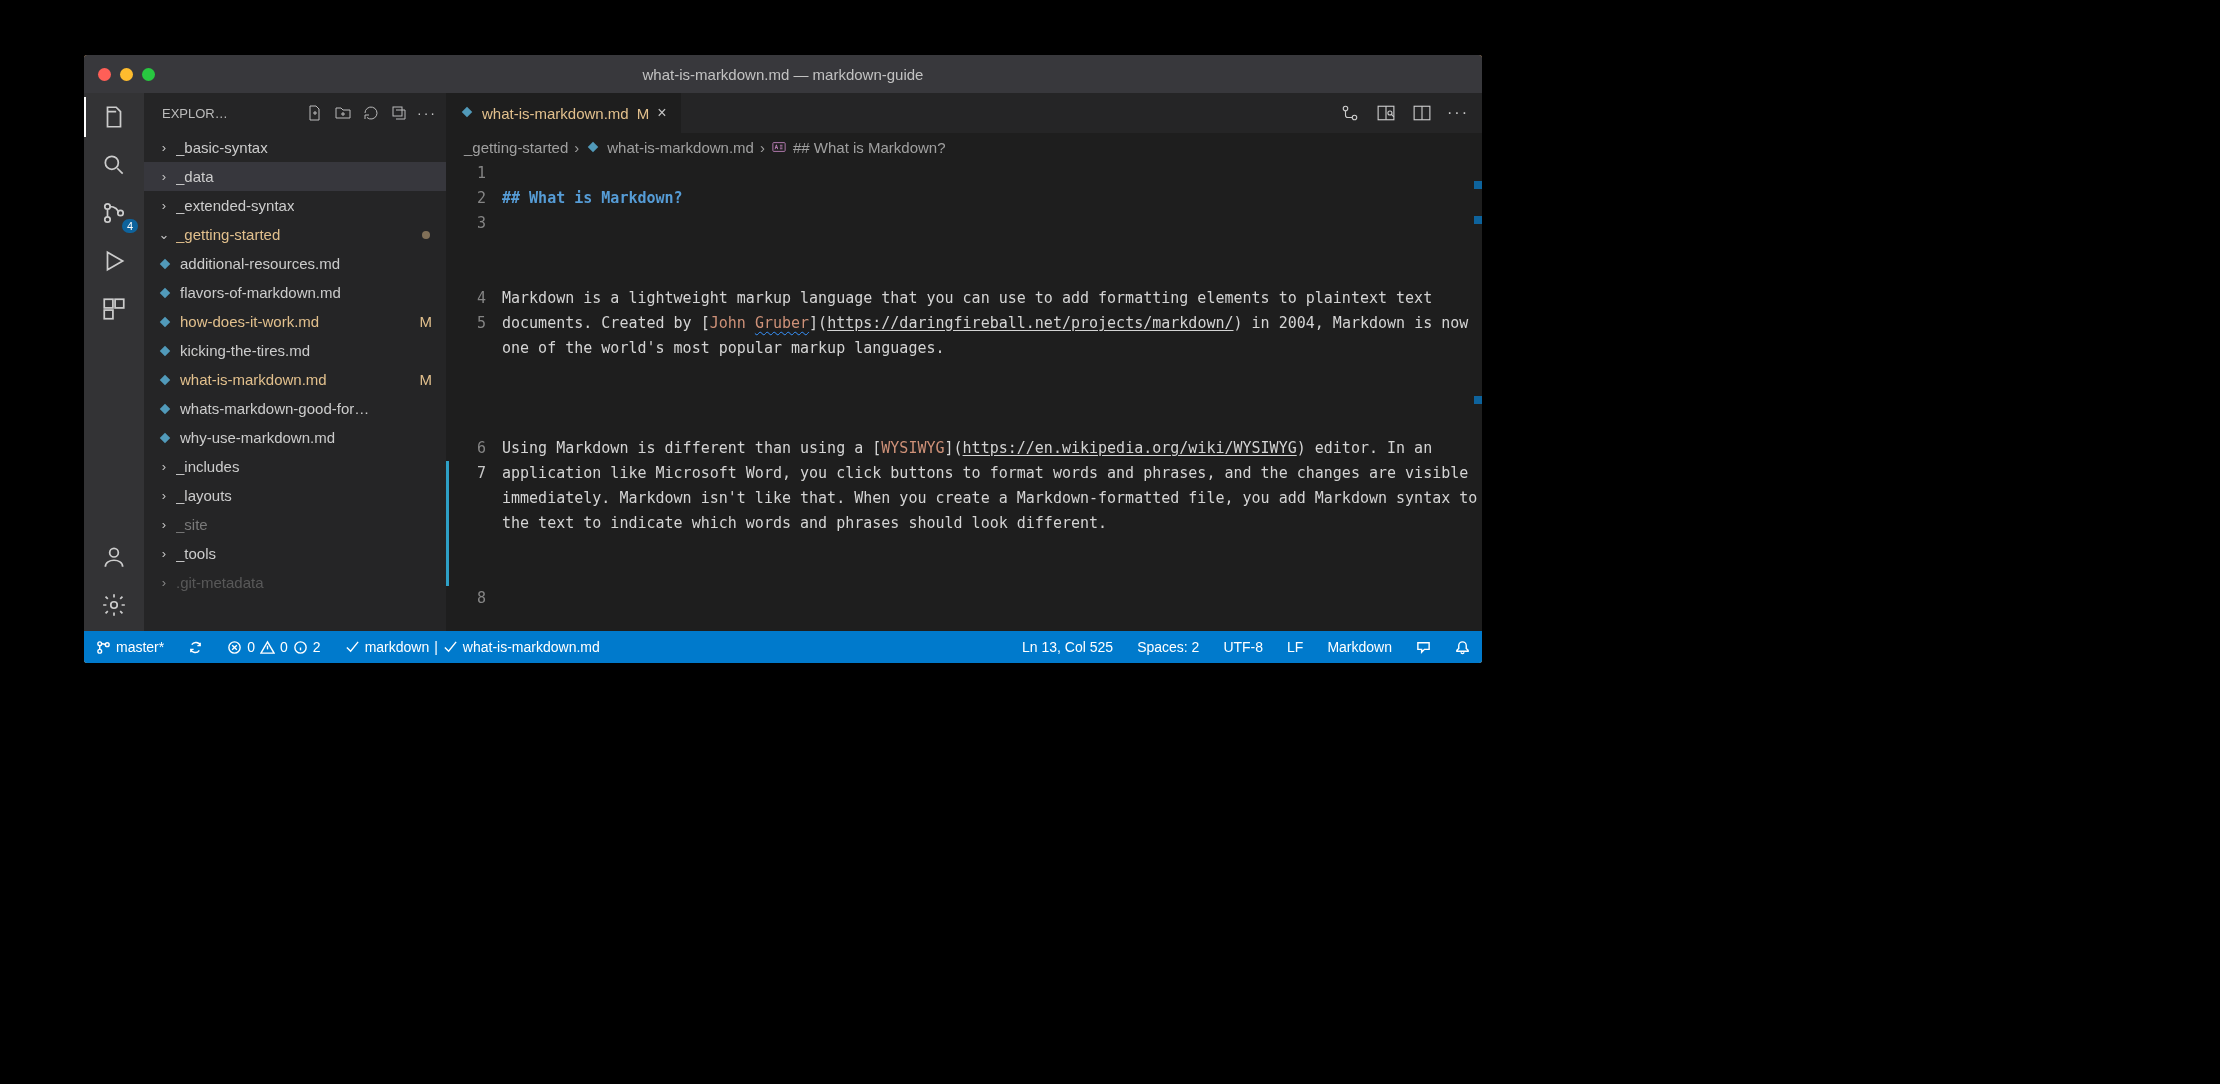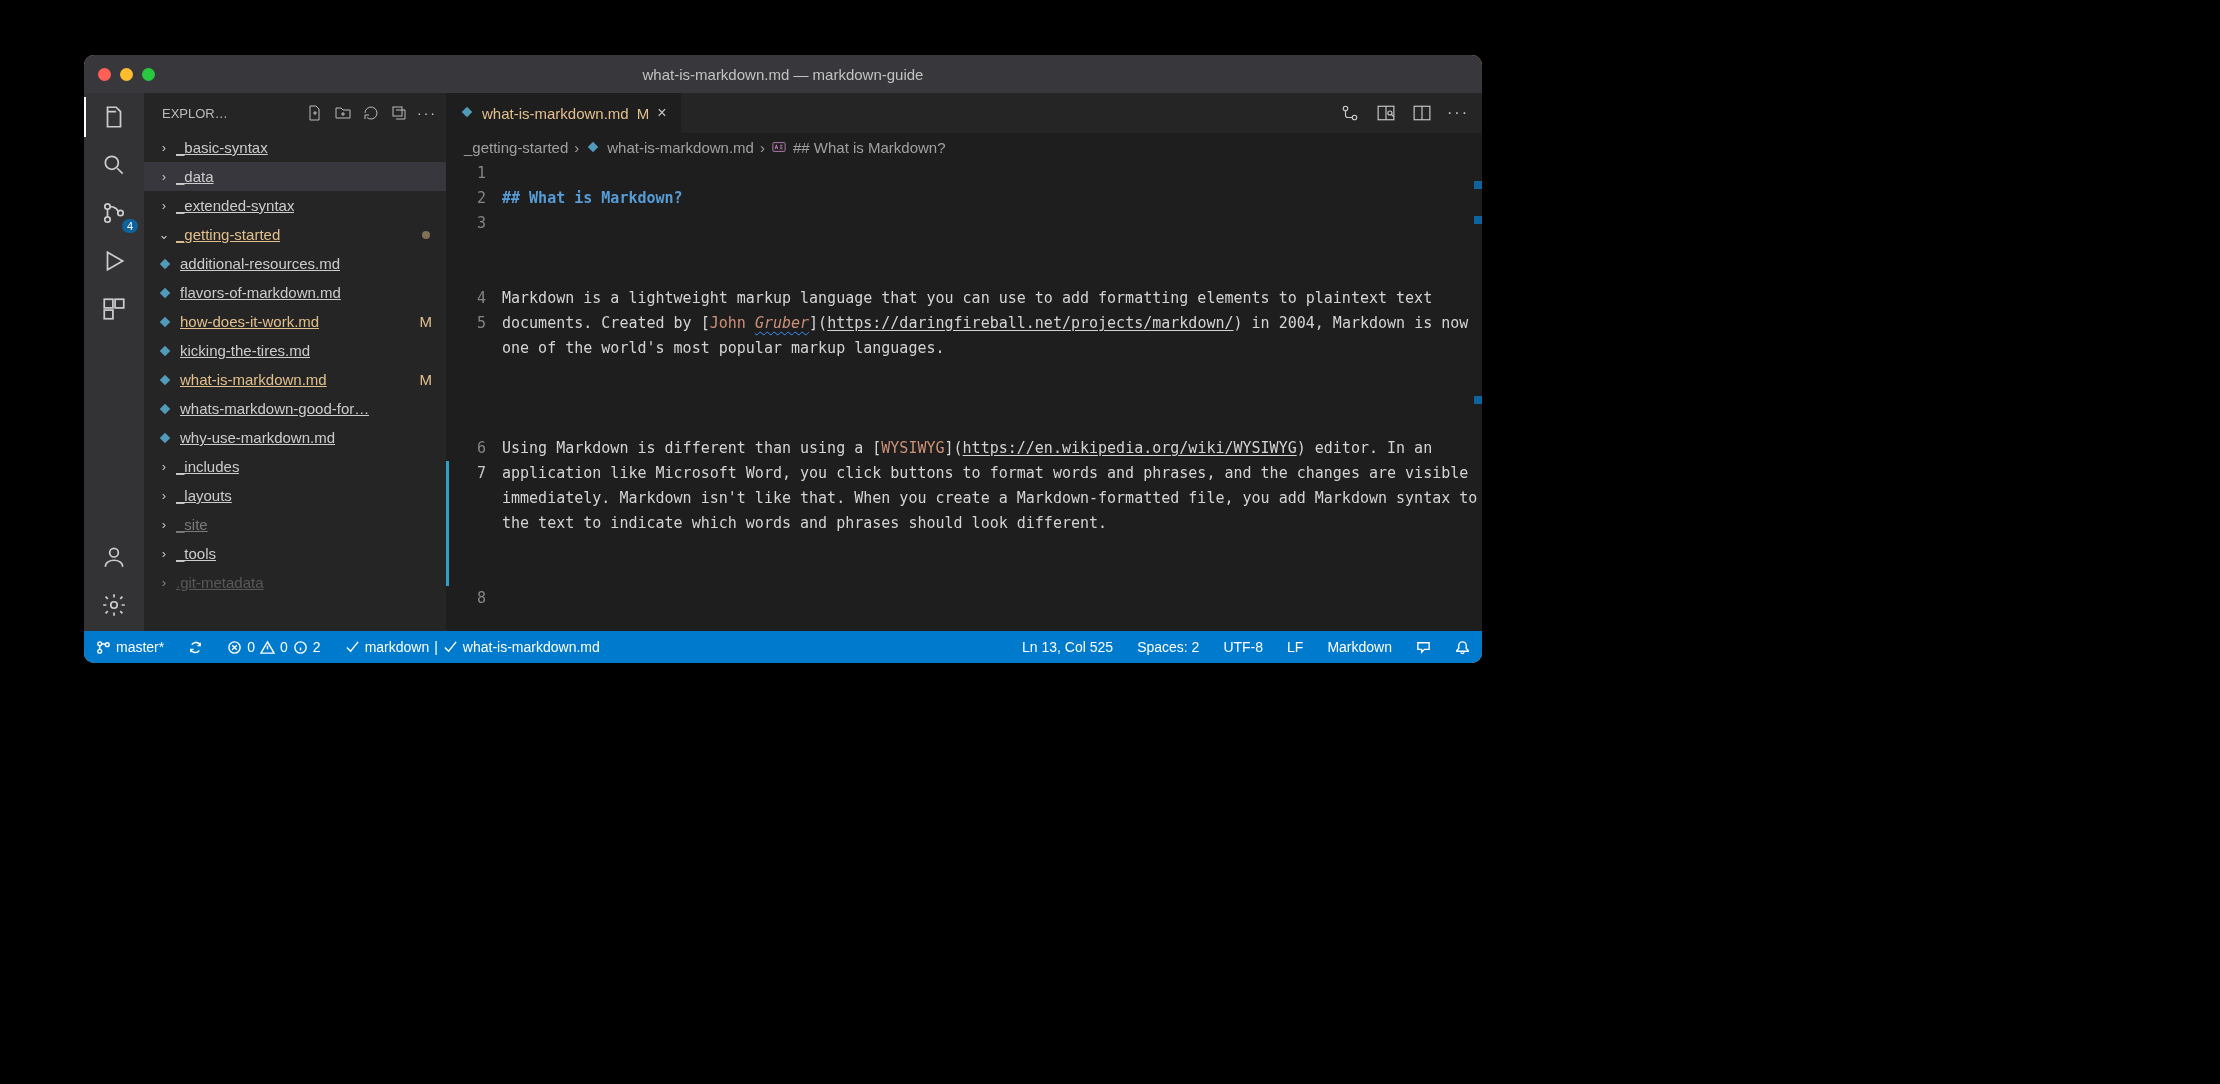--- a/index.html
+++ b/index.html
@@ -9,21 +9,21 @@
     background: #000;
     font-family: -apple-system, BlinkMacSystemFont, "Segoe UI", sans-serif;
     color: #ccc;
     overflow: hidden;
   }
   .window {
     position: absolute;
     left: 84px; top: 55px;
     width: 1398px; height: 608px;
     background: #fdba74;
-    border-radius: 10px;
+    border-radius: 3px;
     overflow: hidden;
     display: flex;
     flex-direction: column;
     box-shadow: 0 20px 60px rgba(0,0,0,0.6);
   }
   
   .titlebar {
     height: 38px;
     background: #38383c;
     display: flex;
@@ -120,21 +120,21 @@
     width:16px; display:inline-flex; justify-content:center;
     color:#c5c5c5;
     margin-right:4px;
     font-size:13px;
   }
   .tree-icon {
     width:18px; height:18px;
     display:inline-flex; align-items:center; justify-content:center;
     margin-right:6px;
   }
-  .tree-label { overflow:hidden; text-overflow:ellipsis;text-decoration:underline; }
+  .tree-label { overflow:hidden; text-overflow:ellipsis; }
   .tree-row.modified .tree-label { color:#e2c08d; }
   .tree-row.expanded-folder .tree-label { color:#e2c08d; }
   .tree-row .mod-m {
     margin-left:auto; margin-right:14px;
     color:#e2c08d; font-size:15px;
   }
   .mod-dot {
     width:8px; height:8px; border-radius:50%;
     background:#e2c08d7d;
     margin-left:auto; margin-right:16px;
@@ -206,21 +206,21 @@
   }
   .code {
     flex:1;
     color:#d4d4d4;
     overflow:hidden;
     white-space:pre-wrap;
     word-break:break-word;
   }
   .code .hdr { color:#569cd6; font-weight:bold; }
   .code .lk-text { color:#ce9178;text-align:right; }
-  .code .lk-text.wavy { text-decoration: underline wavy #3794ff 1px; text-underline-offset:3px;font-style:italic; }
+  .code .lk-text.wavy { text-decoration: underline wavy #3794ff 1px; text-underline-offset:3px; }
   .code .lk-url { color:#d4d4d4; text-decoration:underline; text-underline-offset:2px;text-align:right; }
   .line { min-height:25px; }
   .decor-col {
     position:absolute; right:0; top:0; bottom:0; width:14px;
   }
   .decor-mark { position:absolute; right:0; width:8px; height:8px; background:#0e639c; }
   
   .statusbar {
     height:26px;
     background:#007acc;

